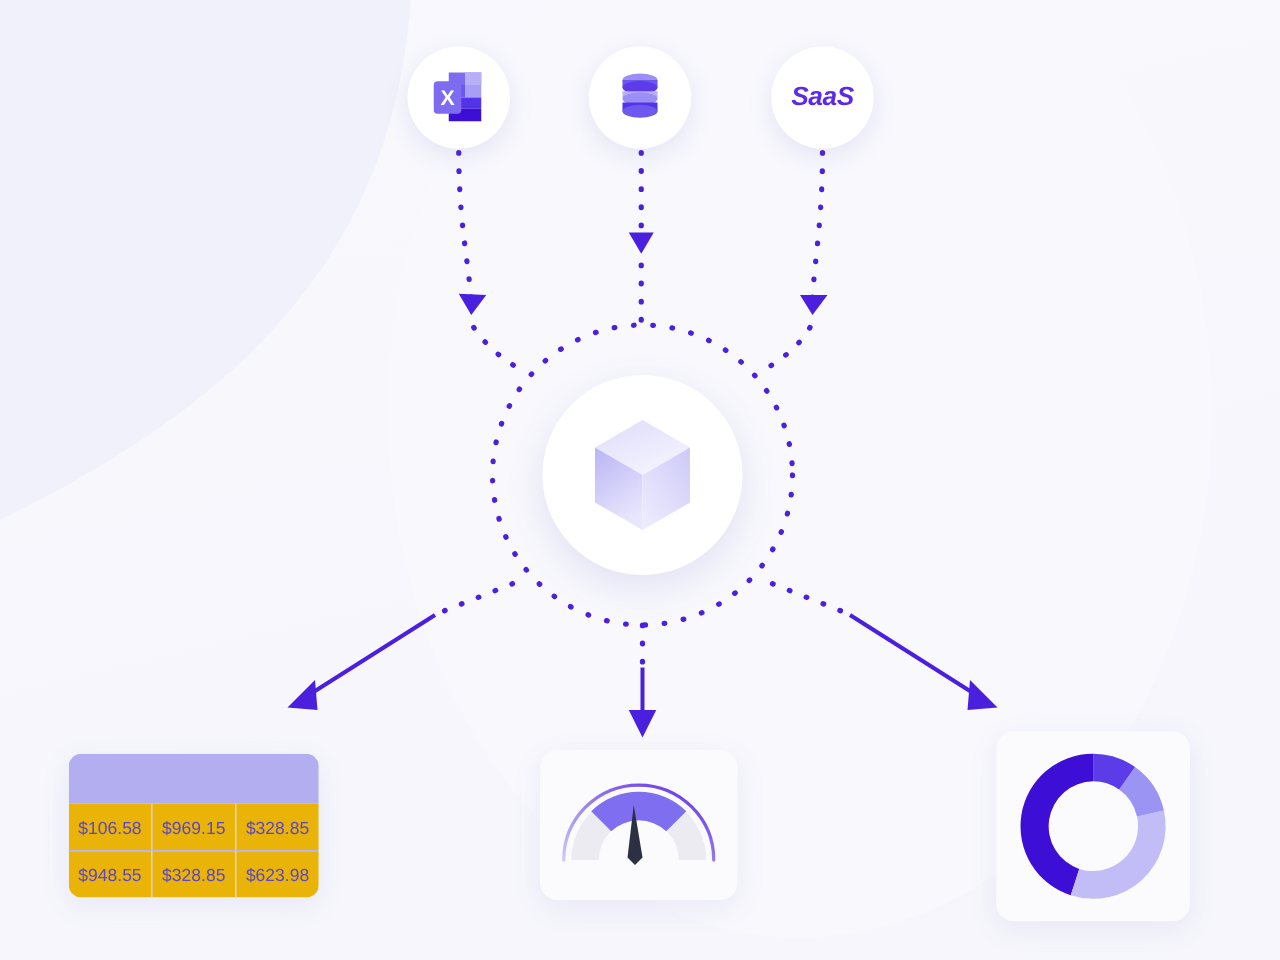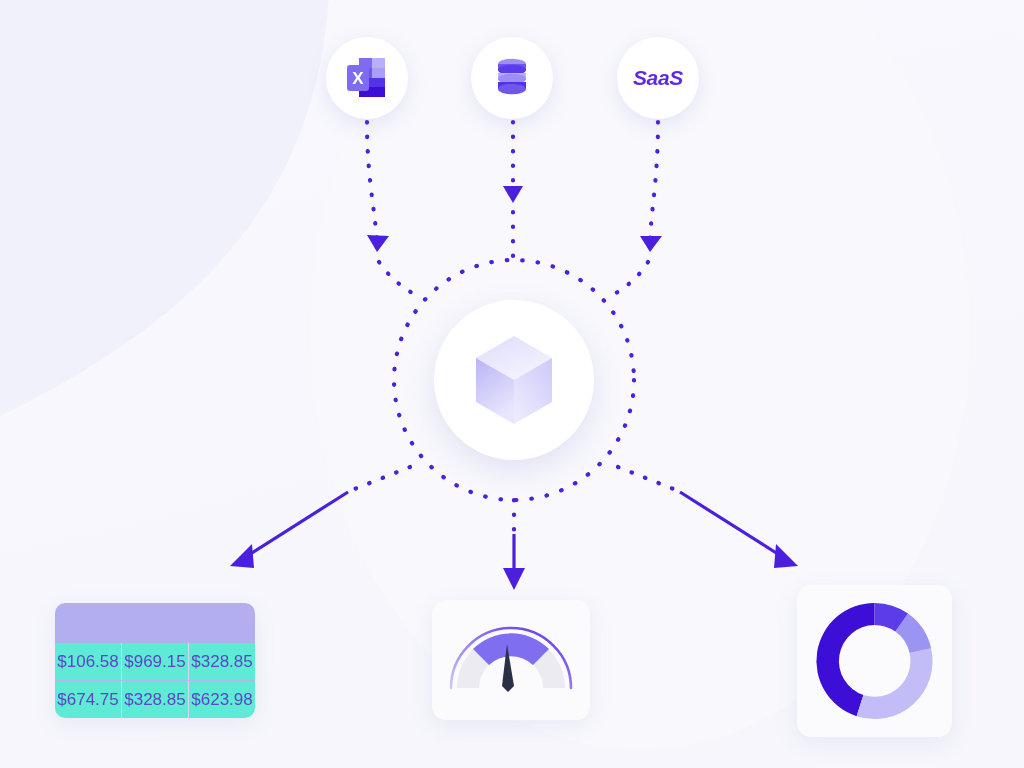--- a/index.html
+++ b/index.html
@@ -87,25 +87,25 @@
     height: 40px;
     background: #b3aef0;
   }
   #card-table table {
     border-collapse: collapse;
     width: 100%;
   }
   #card-table td {
     height: 35px;
     text-align: center;
-    font-size: 17px;
+    font-size: 14px;
     color: #5b46c8;
     border-right: 1px solid #d9d6f4;
     border-bottom: 1px solid #b9b4ef;
-    background: #5eead4;
+    background: #eab308;
     margin-top: 12px;
   }
   #card-table tr:last-child td { border-bottom: none; }
   #card-table td:last-child { border-right: none; }
 </style>
 </head>
 <body>
 
 <div id="stage">
 
@@ -220,21 +220,21 @@
   <div id="card-table">
     <div class="thead"></div>
     <table>
       <tbody>
           <tr>
         <td>$106.58</td>
         <td>$969.15</td>
         <td>$328.85</td>
       </tr>
       <tr>
-        <td>$674.75</td>
+        <td>$948.55</td>
         <td>$328.85</td>
         <td>$623.98</td>
       </tr>
     </tbody>
       </table>
   </div>
 
   <div class="card" id="card-gauge">
     <svg width="158" height="120" viewBox="0 0 158 120">
 

